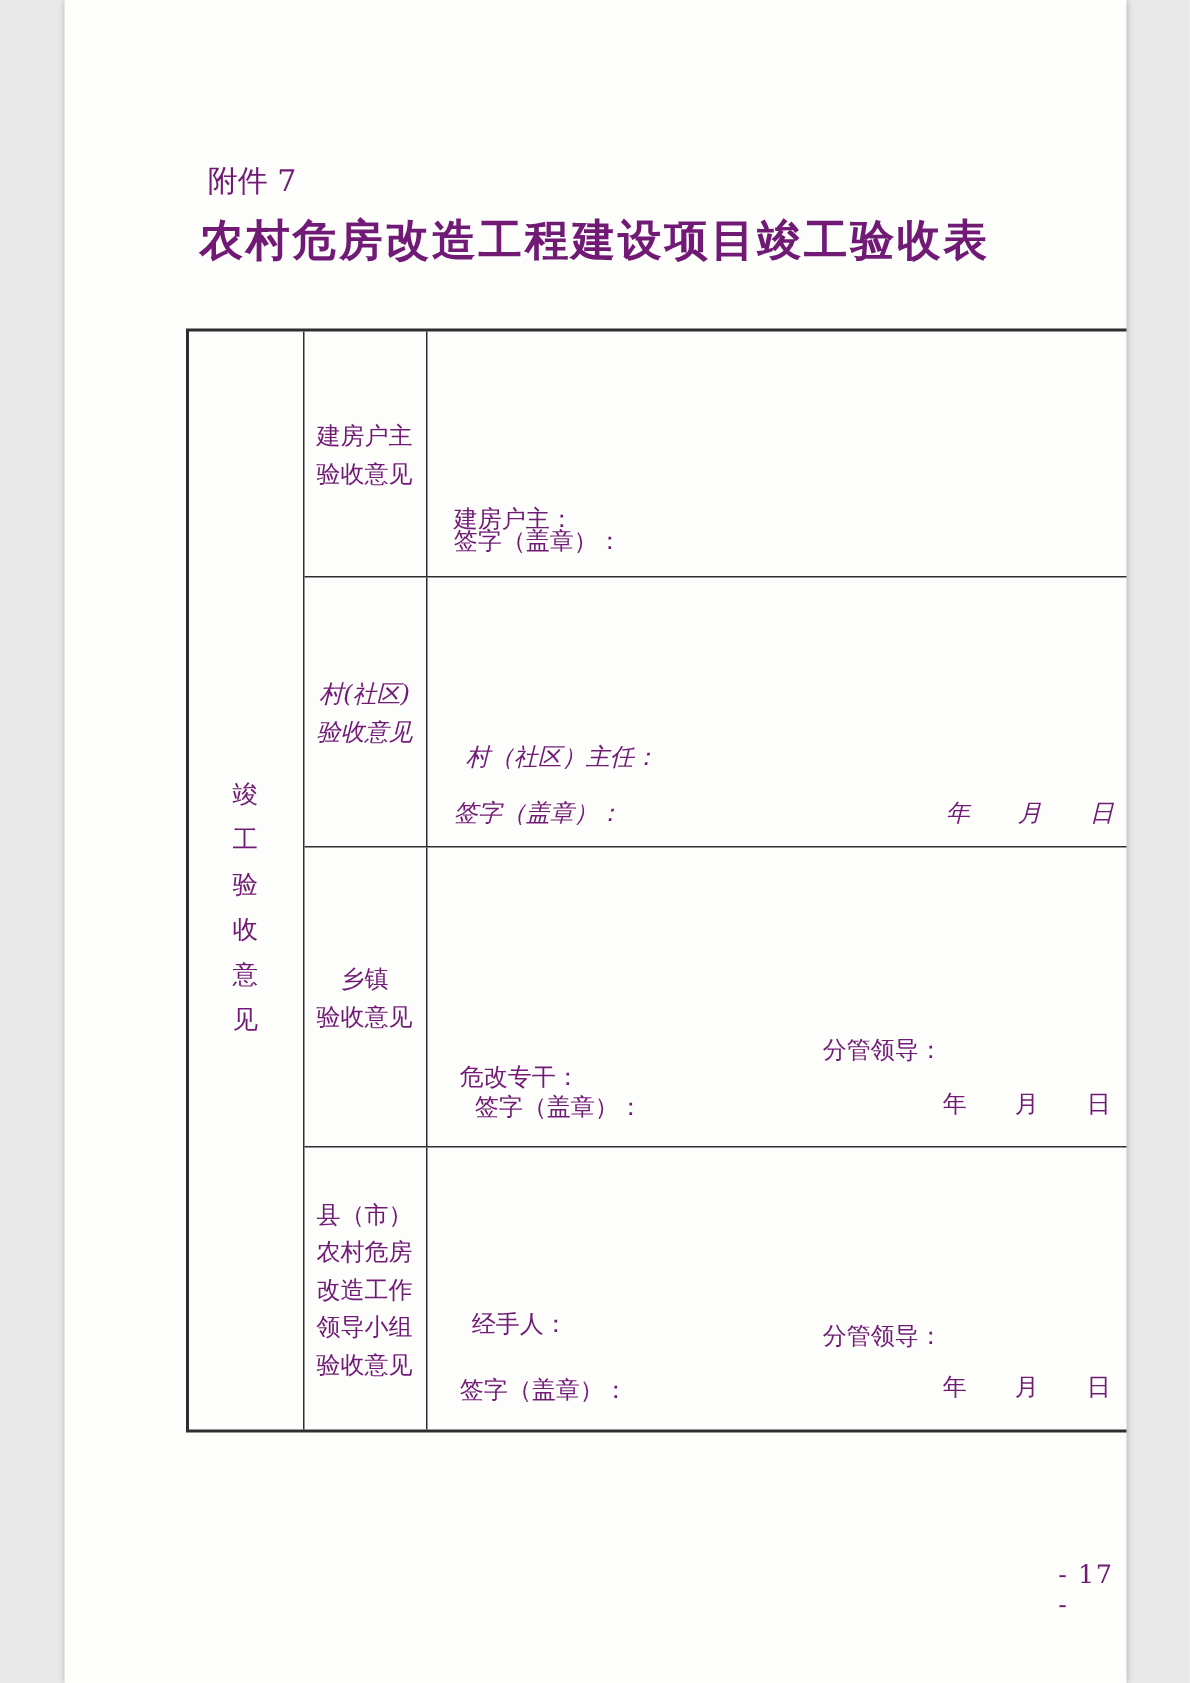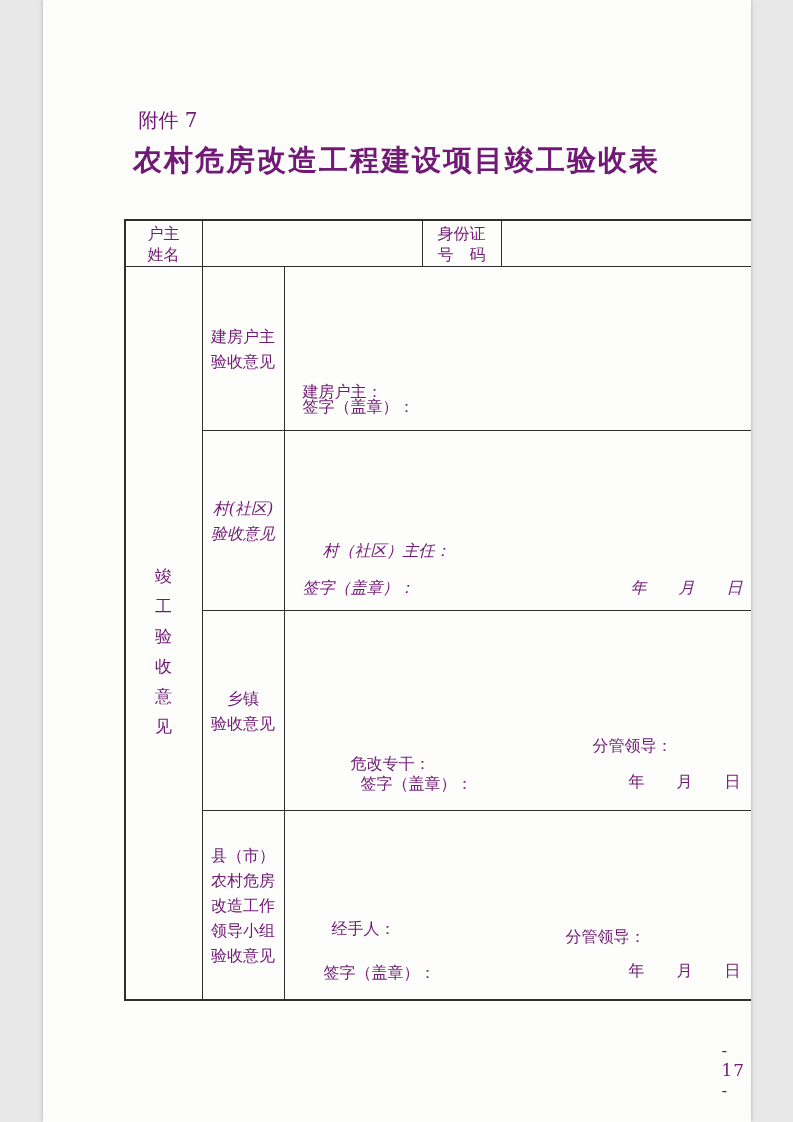--- a/index.html
+++ b/index.html
@@ -50,73 +50,65 @@
   .main-row { display:flex; }
   .group-col {
     width:76px; border-right:1px solid #2e2e2e;
     display:flex; align-items:center; justify-content:center;
     text-align:center; white-space:pre-line;
     font-size:17px; line-height:30px;
     padding-top:36px;
   }
   .sections-col { flex:1; display:flex; flex-direction:column; }
   .section { display:flex; border-bottom:1px solid #2e2e2e; }
-  .section:last-child { border-bottom:none;gap:17px; }
-  .s0 { height:163px; } .s1 { height:179px;font-style:italic; } .s2 { height:199px;gap:44px; } .s3 { height:188px; }
+  .section:last-child { border-bottom:none; }
+  .s0 { height:163px; } .s1 { height:179px;font-style:italic; } .s2 { height:199px; } .s3 { height:188px; }
 
   .sec-label {
     width:81px; border-right:1px solid #2e2e2e;
     display:flex; align-items:center; justify-content:center;
     text-align:center; white-space:pre-line;
     font-size:16px; line-height:25px;
   }
   .sec-content { flex:1; position:relative; font-size:16px; }
   .ln { position:absolute; white-space:pre; }
 
   .s0 .role { left:18px;  top:95px;margin-top:20px;  }
   .s0 .sign { left:18px;  top:130px; }
 
-  .s1 .role { left:38px;  top:110px; }
+  .s1 .role { left:26px;  top:110px; }
   .s1 .sign { left:18px;  top:147px; }
   .s1 .date { right:16px; top:147px; }
 
   .s2 .role { left:22px;  top:127px;margin-top:16px; }
   .s2 .sup  { left:264px; top:125px; }
   .s2 .sign { left:32px;  top:163px; }
   .s2 .date { right:18px; top:161px; }
 
   .s3 .role { left:30px;  top:108px; }
   .s3 .sup  { left:264px; top:116px; }
   .s3 .sign { left:22px;  top:152px; }
   .s3 .date { right:18px; top:150px; }
 
   .page-number {
     position:absolute; left:663px; top:1040px;
-    font-size:17px; letter-spacing:1px;margin-left:16px;
+    font-size:17px; letter-spacing:1px;
   }
 </style>
 </head>
 <body>
 
 <div class="page">
 
   <div class="attachment-label">附件 7</div>
 
   <h1 class="form-title">农村危房改造工程建设项目竣工验收表</h1>
 
   <div class="form-table">
 
-    <div class="header-row">
-      <div class="hcell hh-label">户主
-姓名</div>
-      <div class="hcell hh-value"></div>
-      <div class="hcell id-label">身份证
-号　码</div>
-      <div class="hcell id-value"></div>
-    </div>
 
     <div class="main-row">
 
       <div class="group-col">竣
 工
 验
 收
 意
 见</div>
 

